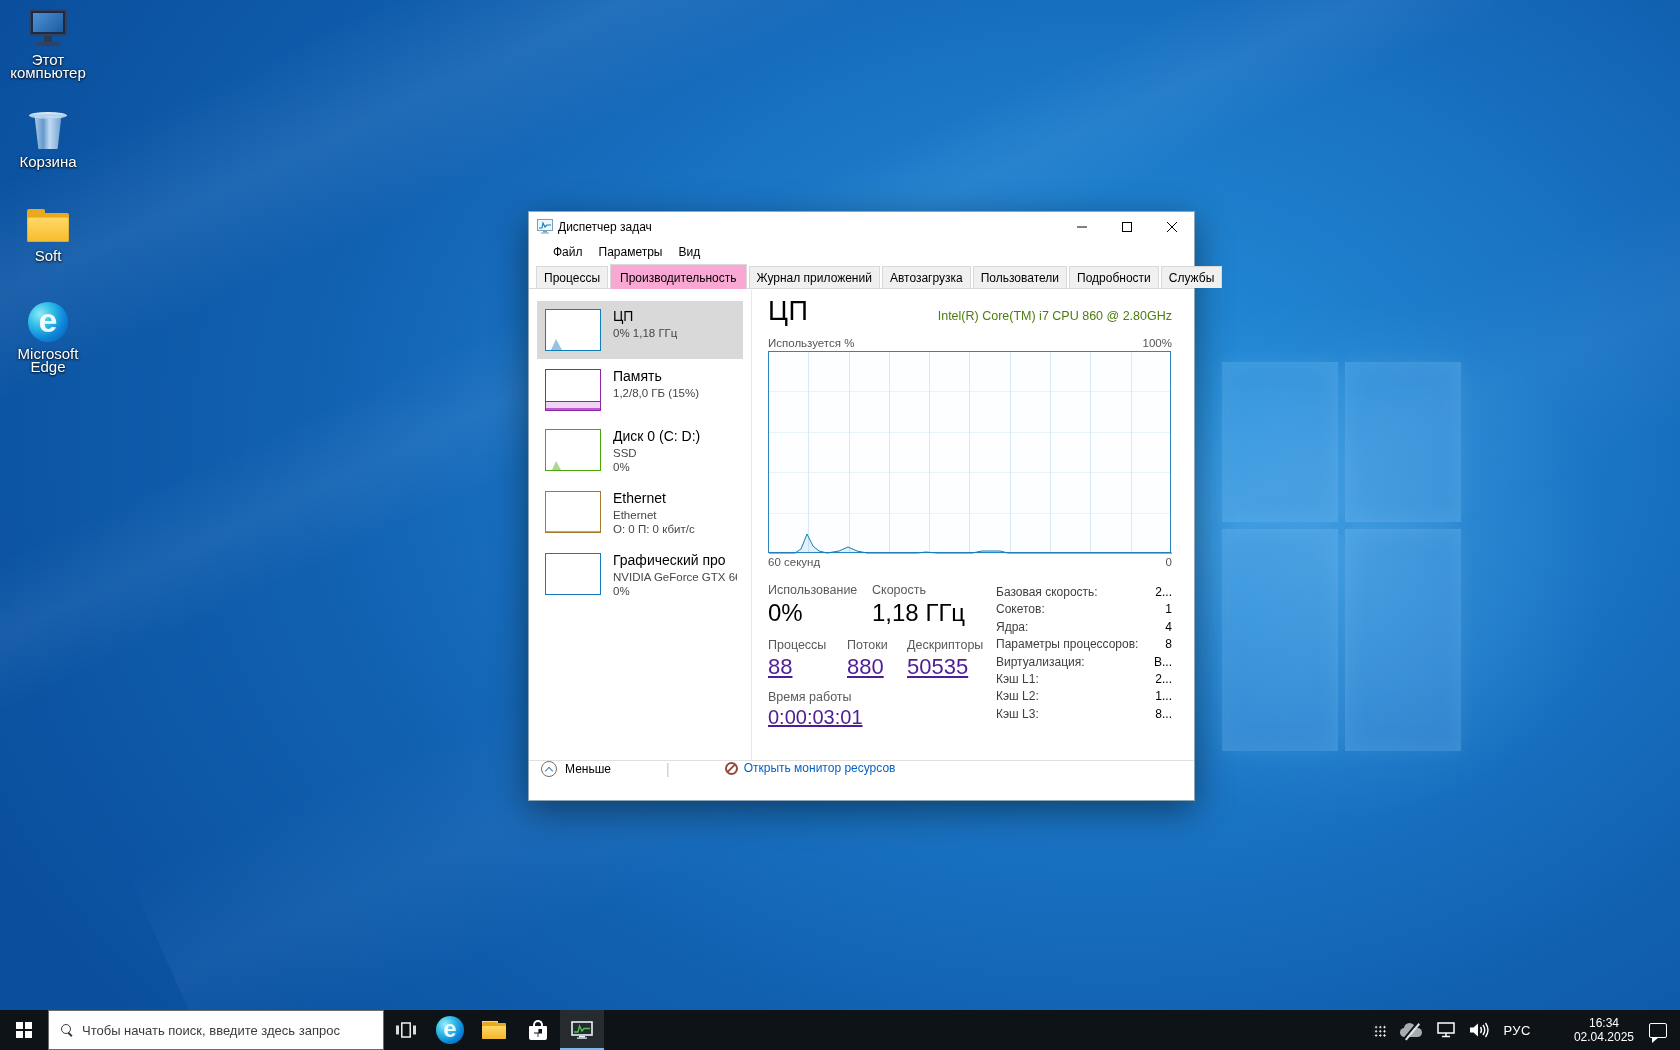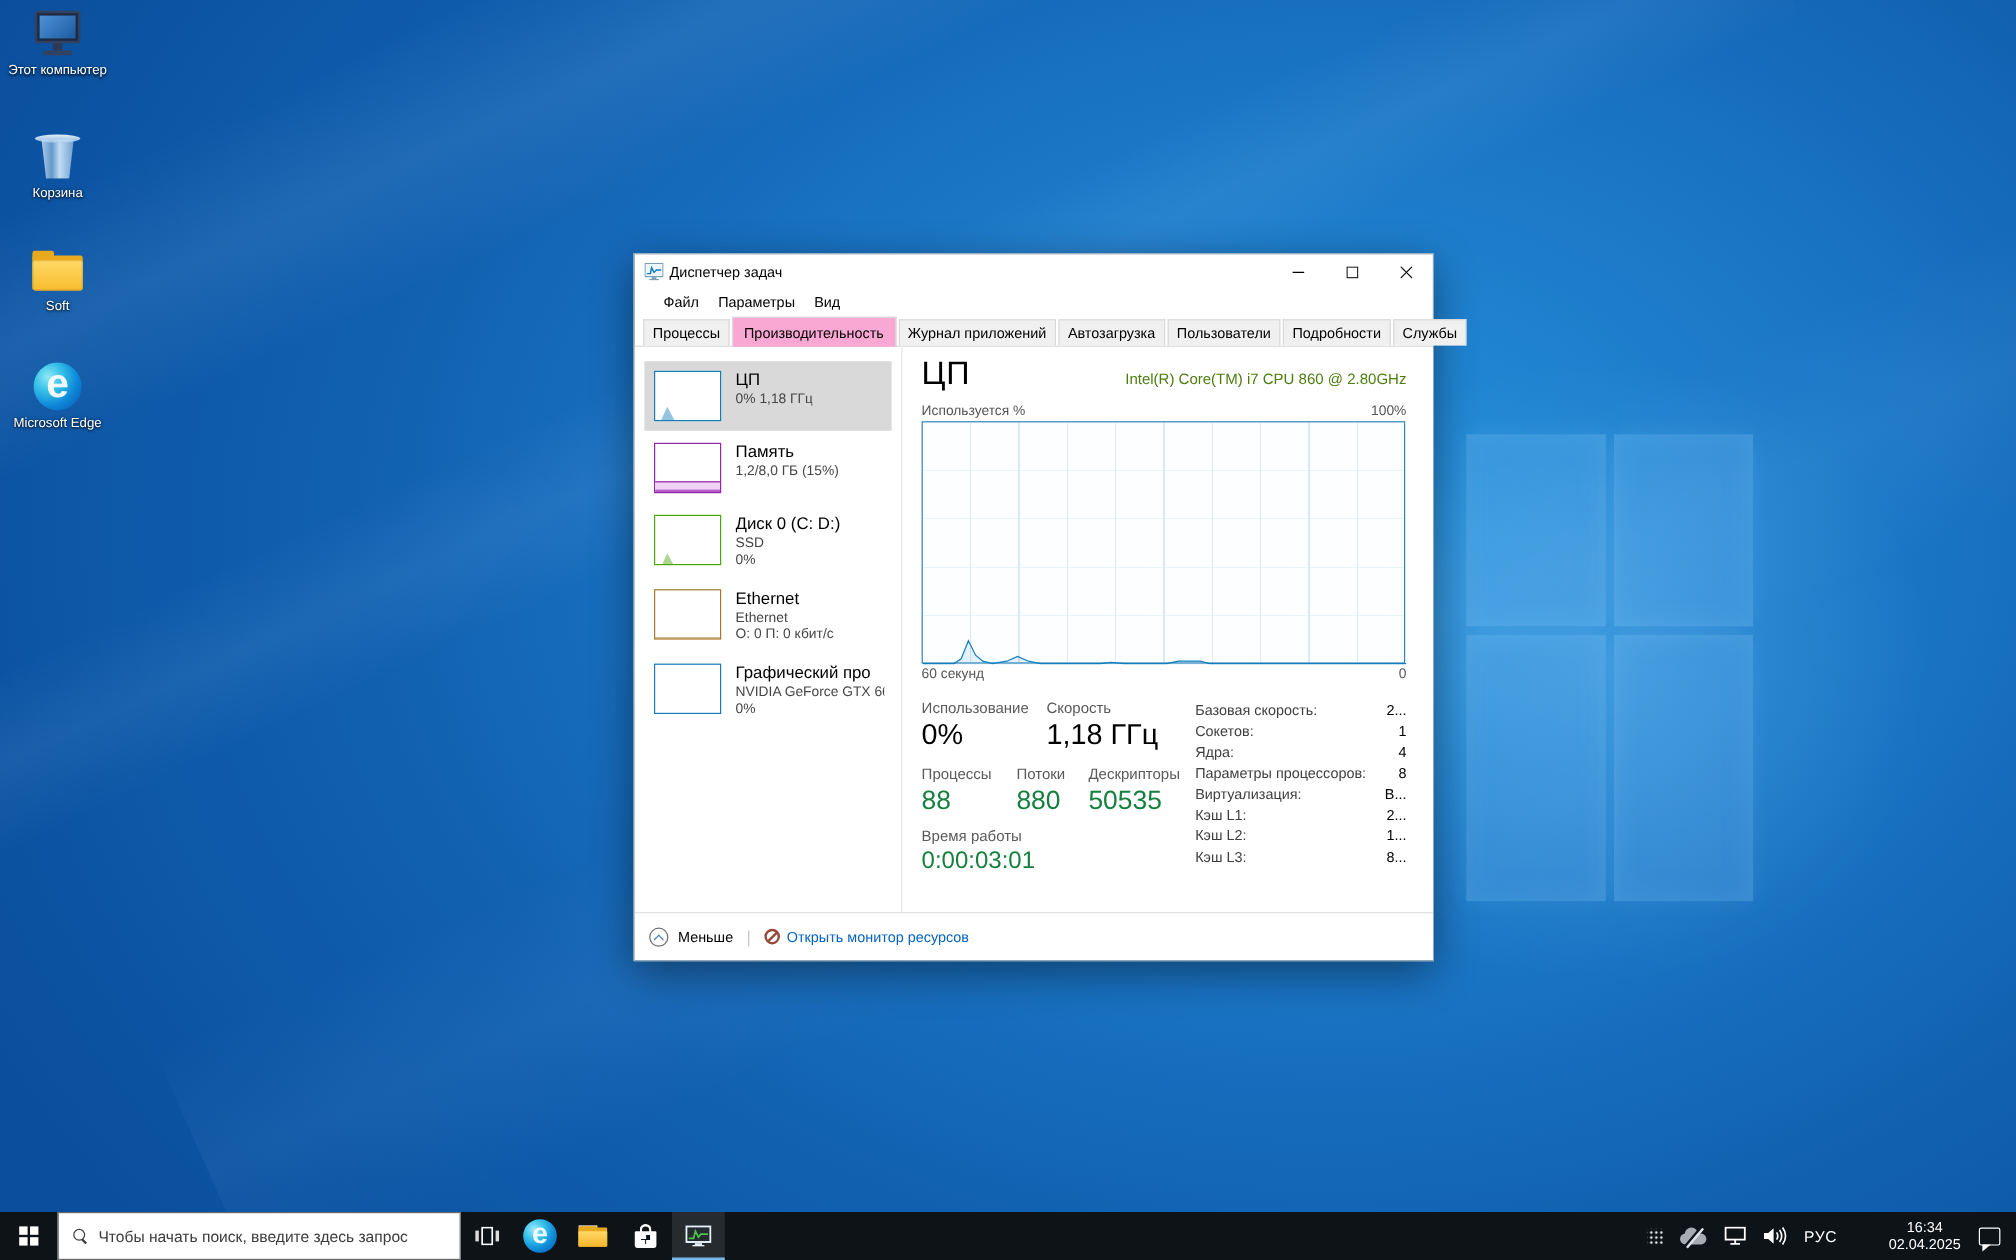--- a/index.html
+++ b/index.html
@@ -18,21 +18,21 @@
         background:linear-gradient(to bottom, transparent, rgba(180,220,255,.08), transparent); }
   .s3 { left:100px; top:520px; width:1700px; height:220px; transform:rotate(-24deg);
         background:linear-gradient(to bottom, transparent, rgba(150,205,255,.07), transparent); }
   .glow { position:absolute; left:1050px; top:300px; width:560px; height:520px; pointer-events:none;
         background:radial-gradient(closest-side, rgba(130,205,255,.28), rgba(130,205,255,0)); }
   .winlogo { position:absolute; left:1222px; top:362px; width:242px; height:392px;
         display:grid; grid-template-columns:116px 116px; grid-template-rows:160px 222px; gap:7px; pointer-events:none; }
   .winlogo div { background:rgba(150,210,252,.16); box-shadow:0 0 26px rgba(140,210,255,.18) inset, 0 0 18px rgba(140,210,255,.12); }
   
   .dicon { position:absolute; width:88px; display:flex; flex-direction:column; align-items:center; cursor:default; }
-  .dicon .lbl { margin-top:5px; font-size:11px; line-height:13px; color:#fff; text-align:center;
+  .dicon .lbl { margin-top:5px; font-size:15px; line-height:13px; color:#fff; text-align:center;
         text-shadow:0 1px 2px rgba(0,0,0,.8), 0 0 3px rgba(0,0,0,.5); max-width:84px; }
   .pc-art { position:relative; width:44px; height:40px; }
   .pc-screen { position:absolute; left:3px; top:1px; width:38px; height:27px; background:#1d2a45; border:2px solid #31415f; border-radius:2px; }
   .pc-screen::after { content:""; position:absolute; left:2px; top:2px; right:2px; bottom:2px;
         background:linear-gradient(135deg,#4d93d8,#1d5a9e); }
   .pc-stand { position:absolute; left:18px; top:28px; width:8px; height:6px; background:#2c3a55; }
   .pc-base { position:absolute; left:10px; top:34px; width:24px; height:4px; background:#31415f; border-radius:1px; }
   .bin-art { position:relative; width:38px; height:40px; }
   .bin-body { position:absolute; left:3px; top:6px; width:32px; height:33px;
         clip-path:polygon(8% 0,92% 0,80% 100%,20% 100%);
@@ -93,33 +93,33 @@
   .axis { display:flex; justify-content:space-between; font-size:11.5px; color:#555; margin-top:10px; margin-bottom:2px; }
   .graph { width:403px; height:202px; border:1px solid #2f85bd; background-color:#fdfeff;
         background-image:
           repeating-linear-gradient(to right, transparent 0 39.3px, #d9eaf6 39.3px 40.3px),
           repeating-linear-gradient(to bottom, transparent 0 39.4px, #e9f3fa 39.4px 40.4px); }
   .graph svg { display:block; }
   .axisb { display:flex; justify-content:space-between; font-size:11.5px; color:#555; margin-top:3px; }
   .stats { position:relative; margin-top:15px; height:170px; }
   .slabel { font-size:12.5px; color:#5a5a5a; }
   .bigval { font-size:24px; color:#000; margin-top:2px; }
-  .midval { font-size:22px; color:#15803d; margin-top:2px; }
+  .midval { font-size:22px; color:#4c1d95; margin-top:2px;text-decoration:underline; }
   .row1 { display:flex; }
   .row1 .c { width:104px; }
   .row2 { display:flex; margin-top:11px; }
   .row2 .c1 { width:79px; } .row2 .c2 { width:60px; }
   .uptime { margin-top:10px; }
   .uptime .midval { font-size:20px; }
   .details { position:absolute; right:0; top:1px; width:176px; }
   .drow { display:flex; justify-content:space-between; font-size:12px; color:#3f3f3f; line-height:17.4px; }
   .drow .dv { color:#000; }
   
   .wfoot { position:absolute; left:0; right:0; bottom:0; height:40px; border-top:1px solid #e0e0e0;
-        display:flex; align-items:center; padding-left:12px; background:#fff; }
+        display:flex; align-items:flex-start; padding-left:12px; background:#fff;gap:44px; }
   .lessbtn { display:flex; align-items:center; }
   .chev { width:16px; height:16px; border:1px solid #6f6f6f; border-radius:50%; position:relative; margin-right:8px; }
   .chev::after { content:""; position:absolute; left:4px; top:6px; width:5px; height:5px;
         border-left:1.6px solid #4d7fa8; border-top:1.6px solid #4d7fa8; transform:rotate(45deg); }
   .lessbtn span { font-size:12px; color:#000; }
   .fsep { color:#c9c9c9; margin:0 11px; font-size:14px; }
   .rmlink { display:flex; align-items:center; }
   .rmico { width:13px; height:13px; border:2px solid #96493a; border-radius:50%; position:relative; margin-right:6px; }
   .rmico::after { content:""; position:absolute; left:-1px; top:3.5px; width:11px; height:2px; background:#96493a; transform:rotate(-45deg); }
   .rmlink span { font-size:12px; color:#0563c1; }

